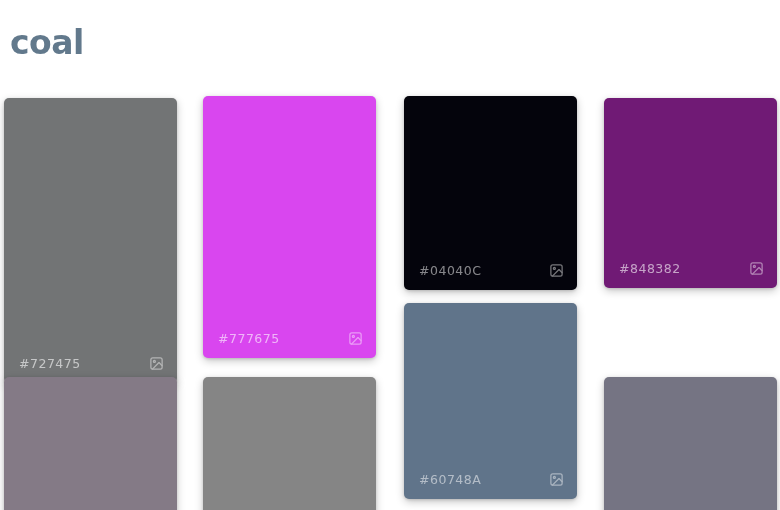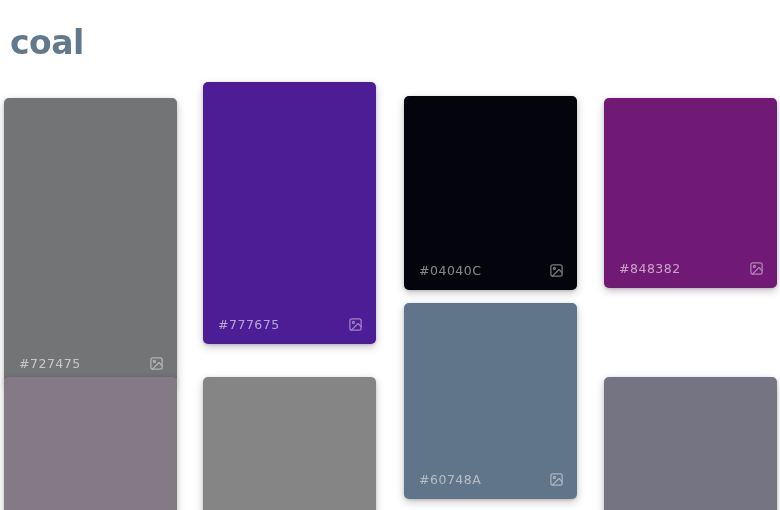--- a/index.html
+++ b/index.html
@@ -122,21 +122,21 @@
                 <rect x="3" y="3" width="18" height="18" rx="3" ry="3"></rect>
                 <circle cx="8.6" cy="8.6" r="1.6"></circle>
                 <path d="M21 15.5l-5-5L5.5 21"></path>
               </svg>
             </span>
           </div>
         </div>
         <div class="swatch-card" style="top: 377px; height: 190px; background: rgb(132, 122, 134);"></div>
       </div>
       <div class="column col-1">
-        <div class="swatch-card" style="top: 82px; height: 262px; background: #4c1d95;">
+        <div class="swatch-card" style="top: 96px; height: 262px; background: #d946ef;">
           <div class="swatch-footer">
             <span class="hex-label">#777675</span>
             <span class="image-icon">
               <svg viewBox="0 0 24 24" width="15" height="15" fill="none" stroke="#ffffff" stroke-width="2" stroke-linecap="round" stroke-linejoin="round">
                 <rect x="3" y="3" width="18" height="18" rx="3" ry="3"></rect>
                 <circle cx="8.6" cy="8.6" r="1.6"></circle>
                 <path d="M21 15.5l-5-5L5.5 21"></path>
               </svg>
             </span>
           </div>

